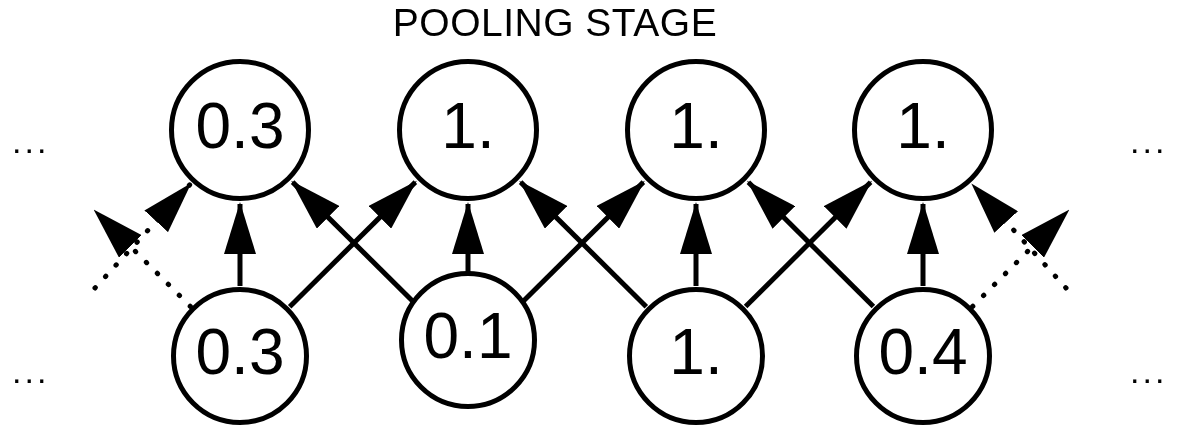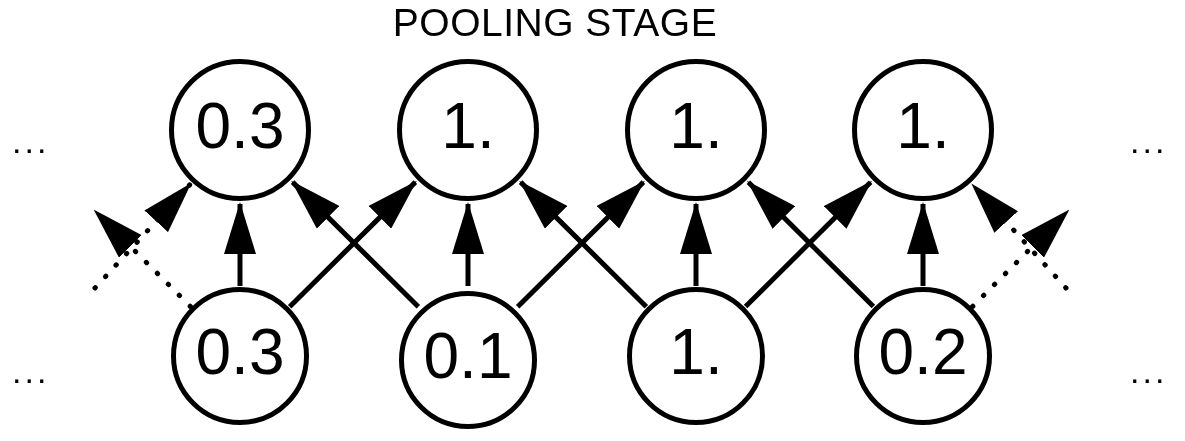--- a/index.html
+++ b/index.html
@@ -65,28 +65,28 @@
   <div class="node" style="left: 625px; top: 59px; height: 142px; width: 142px;">
     <span>1.</span>
   </div>
   <div class="node" style="left: 852px; top: 59px; height: 142px; width: 142px;">
     <span>1.</span>
   </div>
 
   <div class="node" style="left: 171px; top: 287px; height: 138px; width: 138px;">
     <span>0.3</span>
   </div>
-  <div class="node" style="left: 399px; top: 291px; height: 138px; width: 138px;">
+  <div class="node" style="left: 399px; top: 271px; height: 138px; width: 138px;">
     <span>0.1</span>
   </div>
   <div class="node" style="left: 627px; top: 287px; height: 138px; width: 138px;">
     <span>1.</span>
   </div>
   <div class="node" style="left: 854px; top: 287px; height: 138px; width: 138px;">
-    <span>0.2</span>
+    <span>0.4</span>
   </div>
 
   <div class="ellipsis" style="left:12px;top:124px">...</div>
   <div class="ellipsis" style="left:1130px;top:124px">...</div>
   <div class="ellipsis" style="left:12px;top:354px">...</div>
   <div class="ellipsis" style="left:1130px;top:354px">...</div>
 
 </div>
 
 </body></html>

